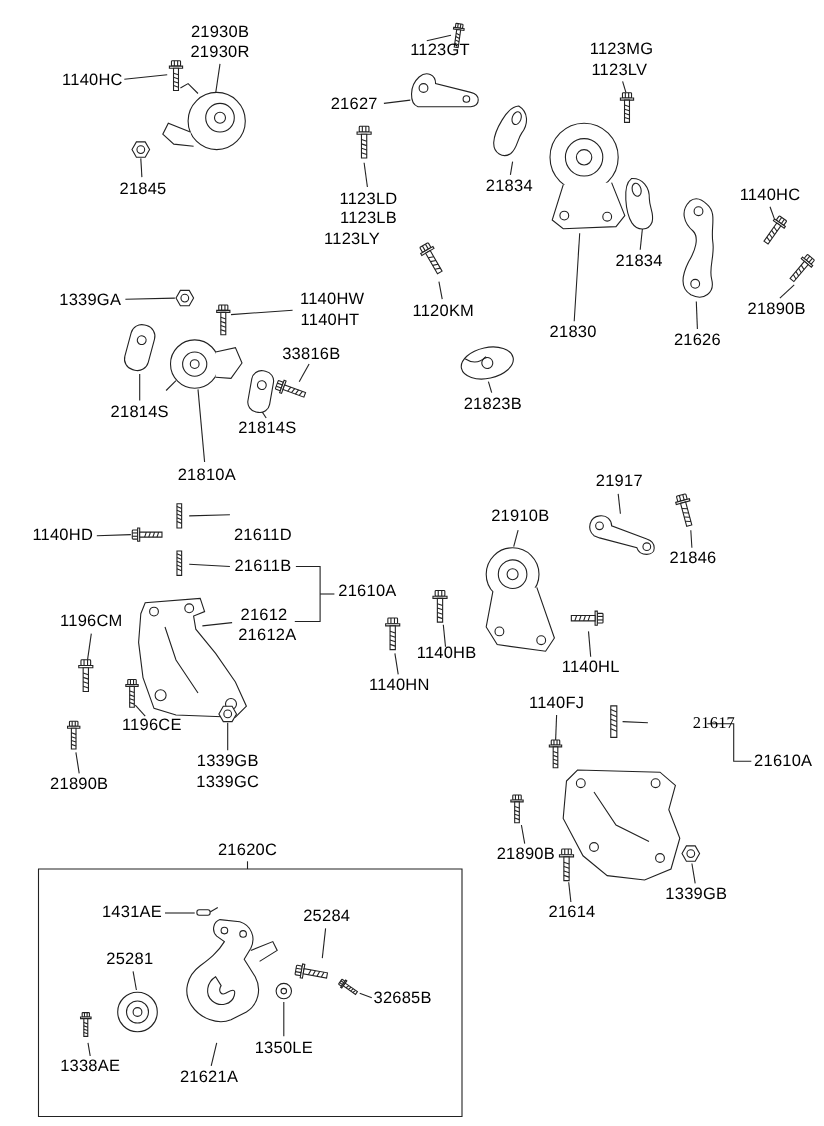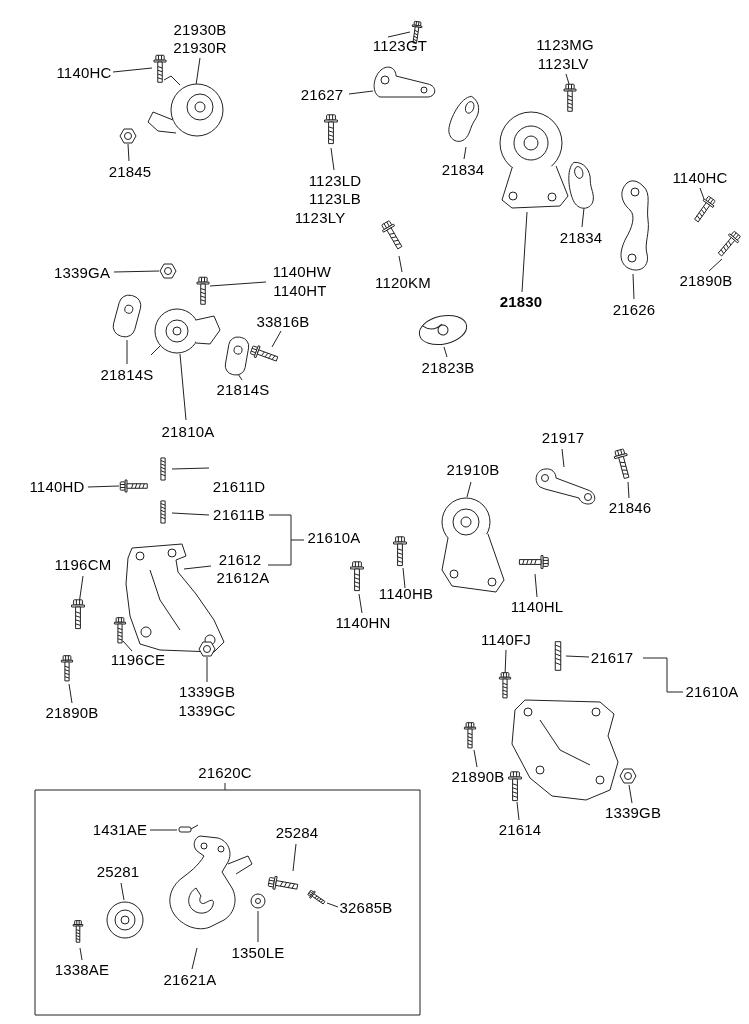--- a/index.html
+++ b/index.html
@@ -273,21 +273,21 @@
       <div class="part-label" style="left: 322px; top: 95px;">21627</div>
       <div class="part-label" style="left: 565px; top: 45px;">1123MG</div>
       <div class="part-label" style="left: 563px; top: 64px;">1123LV</div>
       <div class="part-label" style="left: 335px; top: 181px;">1123LD</div>
       <div class="part-label" style="left: 335px; top: 199px;">1123LB</div>
       <div class="part-label" style="left: 320px; top: 218px;">1123LY</div>
       <div class="part-label" style="left: 463px; top: 170px;">21834</div>
       <div class="part-label" style="left: 581px; top: 238px;">21834</div>
       <div class="part-label" style="left: 700px; top: 178px;">1140HC</div>
       <div class="part-label" style="left: 706px; top: 281px;">21890B</div>
-      <div class="part-label" style="left: 521px; top: 302px; font-weight: bold;">21830</div>
+      <div class="part-label" style="left: 521px; top: 302px;">21830</div>
       <div class="part-label" style="left: 634px; top: 310px;">21626</div>
       <div class="part-label" style="left: 403px; top: 283px;">1120KM</div>
       <div class="part-label" style="left: 82px; top: 273px;">1339GA</div>
       <div class="part-label" style="left: 302px; top: 272px;">1140HW</div>
       <div class="part-label" style="left: 300px; top: 291px;">1140HT</div>
       <div class="part-label" style="left: 283px; top: 322px;">33816B</div>
       <div class="part-label" style="left: 127px; top: 375px;">21814S</div>
       <div class="part-label" style="left: 243px; top: 390px;">21814S</div>
       <div class="part-label" style="left: 188px; top: 432px;">21810A</div>
       <div class="part-label" style="left: 448px; top: 368px;">21823B</div>
@@ -302,21 +302,21 @@
       <div class="part-label" style="left: 83px; top: 565px;">1196CM</div>
       <div class="part-label" style="left: 138px; top: 660px;">1196CE</div>
       <div class="part-label" style="left: 207px; top: 692px;">1339GB</div>
       <div class="part-label" style="left: 207px; top: 711px;">1339GC</div>
       <div class="part-label" style="left: 72px; top: 713px;">21890B</div>
       <div class="part-label" style="left: 473px; top: 470px;">21910B</div>
       <div class="part-label" style="left: 406px; top: 594px;">1140HB</div>
       <div class="part-label" style="left: 363px; top: 623px;">1140HN</div>
       <div class="part-label" style="left: 537px; top: 607px;">1140HL</div>
       <div class="part-label" style="left: 506px; top: 640px;">1140FJ</div>
-      <div class="part-label" style="left: 612px; top: 658px;">21617</div>
+      <div class="part-label" style="left: 649px; top: 658px; font-family: Liberation Serif, serif;">21617</div>
       <div class="part-label" style="left: 712px; top: 692px;">21610A</div>
       <div class="part-label" style="left: 478px; top: 777px;">21890B</div>
       <div class="part-label" style="left: 520px; top: 830px;">21614</div>
       <div class="part-label" style="left: 633px; top: 813px;">1339GB</div>
       <div class="part-label" style="left: 225px; top: 773px;">21620C</div>
       <div class="part-label" style="left: 120px; top: 830px;">1431AE</div>
       <div class="part-label" style="left: 297px; top: 833px;">25284</div>
       <div class="part-label" style="left: 118px; top: 872px;">25281</div>
       <div class="part-label" style="left: 366px; top: 908px;">32685B</div>
       <div class="part-label" style="left: 258px; top: 953px;">1350LE</div>

